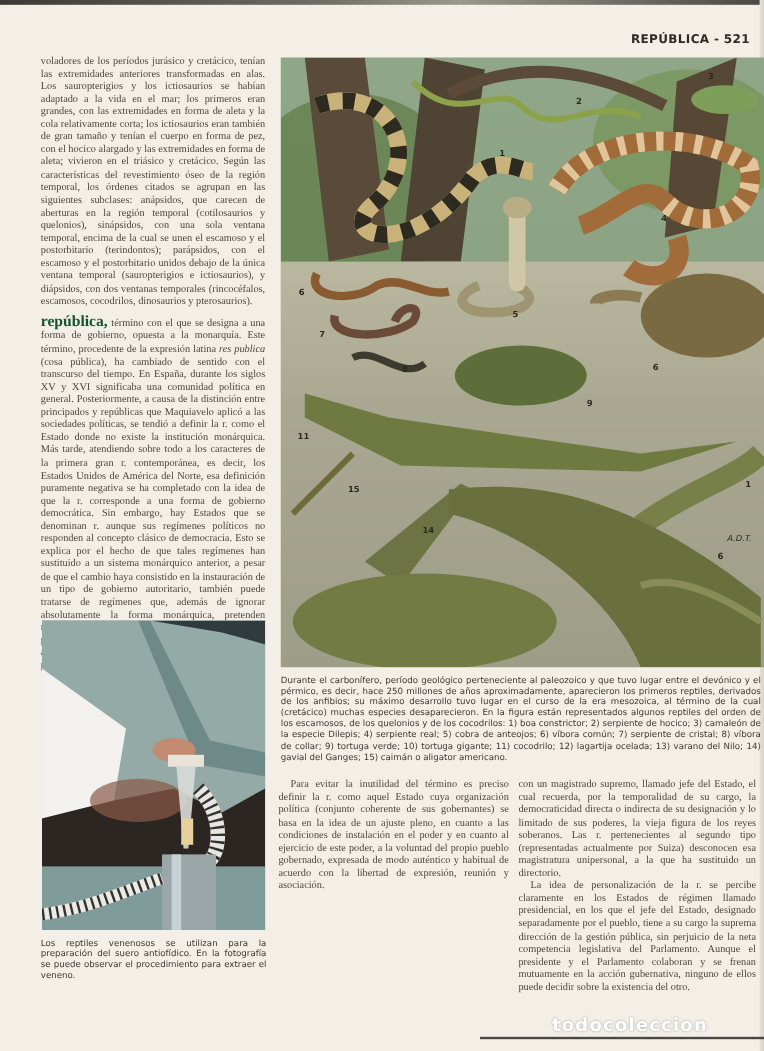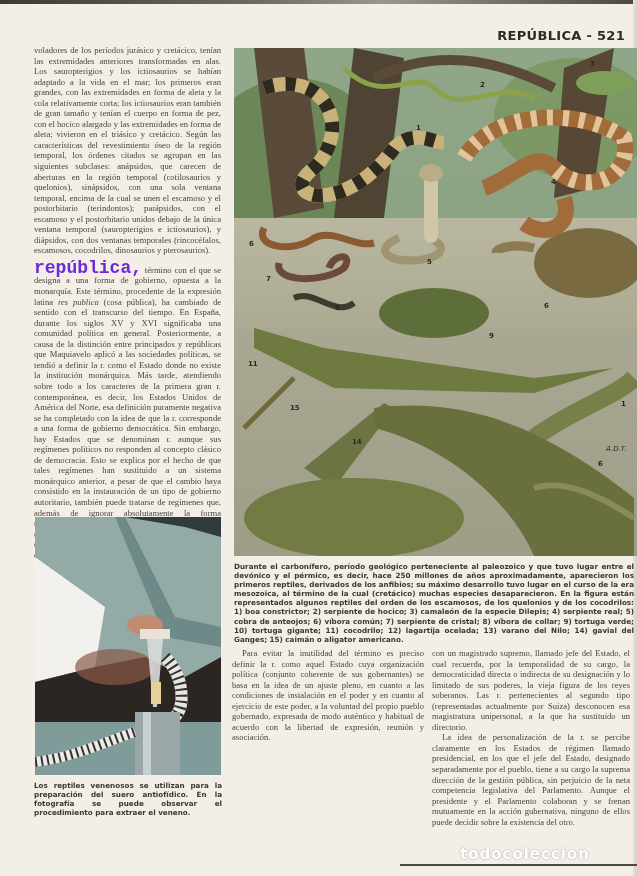--- a/index.html
+++ b/index.html
@@ -9,49 +9,49 @@
     font-family:"Liberation Serif", "DejaVu Serif", serif;
     color:#3a3530;
   }
   .topband {
     position:absolute; left:0; top:0; width:637px; height:4px;
     background:linear-gradient(90deg,#3b3a36,#6c6a62 40%,#9a978c 60%,#4a4844);
   }
   .header {
     position:absolute; right:12px; top:28px;
     font-family:"DejaVu Sans", sans-serif; font-weight:bold;
-    font-size:13px; letter-spacing:0.3px; color:#2e2b27;
+    font-size:10px; letter-spacing:0.3px; color:#2e2b27;
   }
   .col {
     position:absolute; font-size:8.6px; line-height:10.55px;
     text-align:justify; hyphens:auto; color:#4a443d;
   }
   .col p { margin:0; }
   .col p.indent { text-indent:10px; }
   #col-left-top { left:34px; top:45px; width:187px; }
   #col-mid { left:232px; top:648px; width:192px; }
   #col-right { left:432px; top:648px; width:198px; }
   .entry-head {
-    font-family:Liberation Mono, monospace; font-weight:bold;
-    font-size:18px; color:#6d28d9;
+    font-family:Liberation Serif, serif; font-weight:bold;
+    font-size:13px; color:#14532d;
   }
   .ital { font-style:italic; }
   .gap { height:7px; }
 
   .illus {
     position:absolute; left:234px; top:48px; width:403px; height:508px;
     overflow:hidden; background:#8a9a6a;
   }
   .photo {
     position:absolute; left:35px; top:517px; width:186px; height:258px;
     overflow:hidden; background:#8fa7a3;
   }
   .caption {
     position:absolute; font-family:"DejaVu Sans", sans-serif;
-    font-weight:bold; font-size:7.2px; line-height:9.1px;
+    font-weight:normal; font-size:7.2px; line-height:9.1px;
     color:#3d3833; text-align:justify;
   }
   #caption-illus { left:234px; top:562px; width:400px; }
   #caption-photo { left:34px; top:781px; width:188px; }
   .fignum {
     position:absolute; font-family:"DejaVu Sans", sans-serif;
     font-size:7px; color:#2a2a22; font-weight:bold;
   }
   .watermark {
     position:absolute; left:460px; top:845px;

